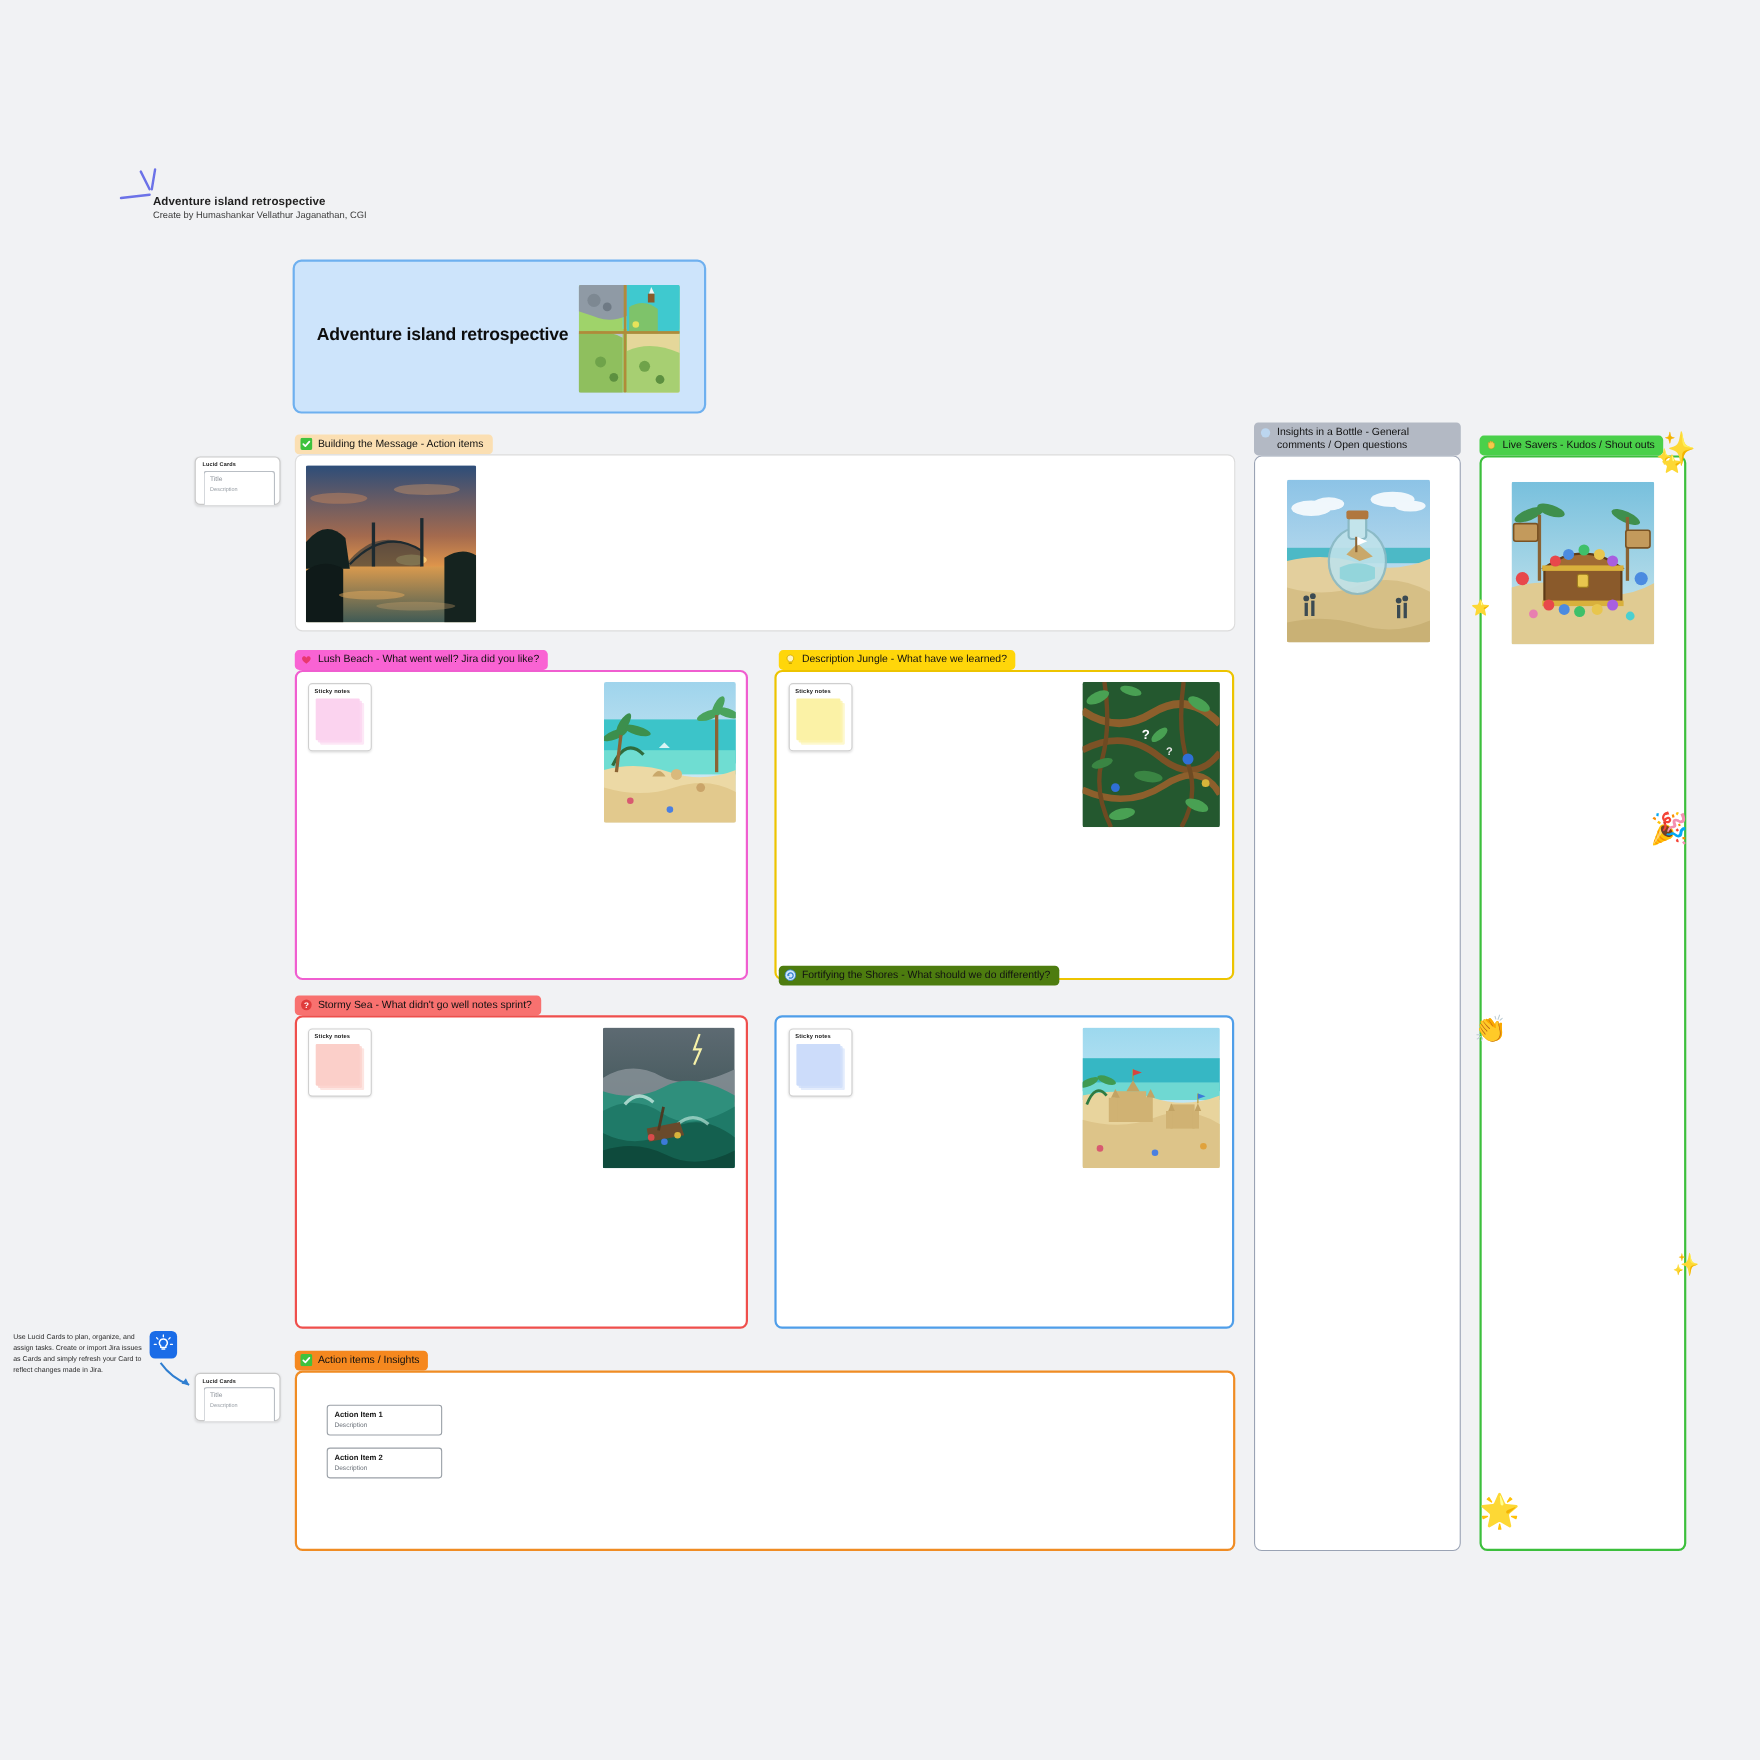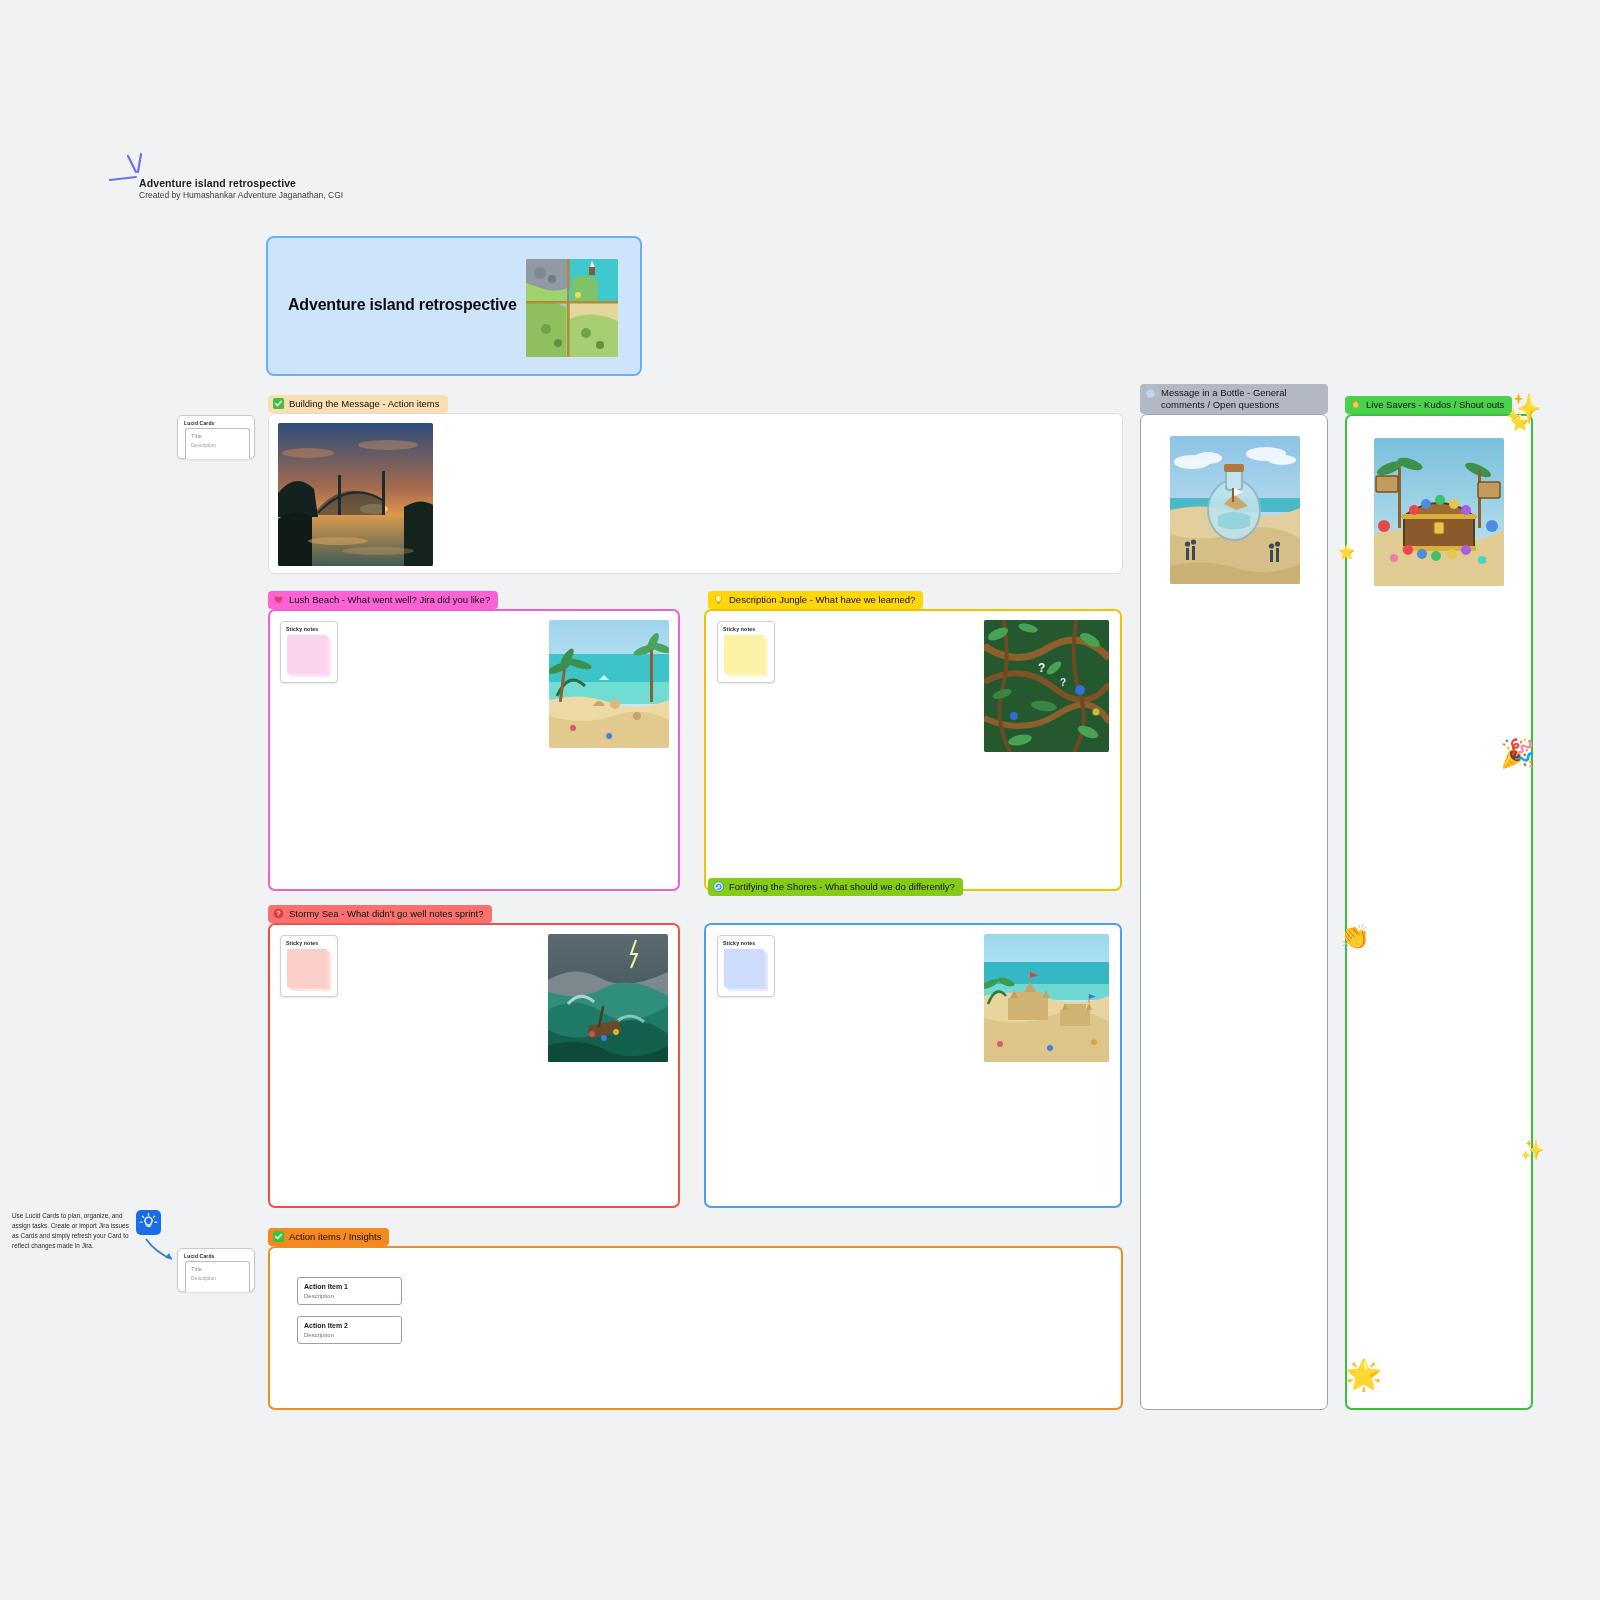--- a/index.html
+++ b/index.html
@@ -274,21 +274,21 @@
 </head>
 <body>
 
 <div class="doc-header">
   <svg class="doc-logo" viewBox="0 0 60 40">
     <line x1="2" y1="30" x2="28" y2="27" stroke="#6c72e8" stroke-width="2.2" stroke-linecap="round"></line>
     <line x1="20" y1="6" x2="28" y2="22" stroke="#6c72e8" stroke-width="2.2" stroke-linecap="round"></line>
     <line x1="33" y1="4" x2="30" y2="22" stroke="#6c72e8" stroke-width="2.2" stroke-linecap="round"></line>
   </svg>
   <div class="doc-title">Adventure island retrospective</div>
-  <div class="doc-sub">Created by Humashankar Adventure Jaganathan, CGI</div>
+  <div class="doc-sub">Create by Humashankar Vellathur Jaganathan, CGI</div>
 </div>
 
 <div class="title-card">
   <div class="title-card-text">Adventure island retrospective</div>
   <div class="title-card-img">
     <svg width="92" height="98" viewBox="0 0 92 98">
       <defs>
         <linearGradient id="sea1" x1="0" y1="0" x2="0" y2="1">
           <stop offset="0" stop-color="#3fc9cf"></stop>
             <stop offset="1" stop-color="#6fe0c8"></stop>
@@ -506,21 +506,21 @@
   <div class="sticky-widget" style="left:10px; top:10px;">
     <div class="sw-label">Sticky notes</div>
     <div class="sw-stack">
       <i style="background:#fbcfc9"></i>
         <i style="background:#fbcfc9"></i>
         <i style="background:#fbcfc9"></i>
     </div>
   </div>
 </div>
 
-<div class="tag" style="left:708px; top:878px; background:#84cc16;">
+<div class="tag" style="left:708px; top:878px; background:#4d7c0f;">
   <span class="ticon">
     <svg viewBox="0 0 12 12" width="11" height="11">
         <circle cx="6" cy="6" r="5.3" fill="#cfe6fb" stroke="#2f7ed0" stroke-width=".8"></circle>
         <path d="M3.6 6.4 a2.6 2.6 0 1 1 1.4 2.3" stroke="#2f7ed0" stroke-width="1.2" fill="none" stroke-linecap="round"></path>
         <path d="M3 5 l1 1.8 l1.8 -1" fill="#2f7ed0"></path>
       </svg>
   </span>
   <span>Fortifying the Shores - What should we do differently?</span>
 </div>
 <div class="panel" style="left:704px; top:923px; width:418px; height:285px; border:2px solid #4f9ee9;">
@@ -623,21 +623,21 @@
     <div class="lc-f2">Description</div>
   </div>
 </div>
 
 <div class="tag" style="left:1140px; top:384px; width:188px; white-space:normal; background:#b3b9c4; align-items:flex-start;">
   <span class="ticon" style="margin-top:1px;">
     <svg viewBox="0 0 12 12" width="11" height="11">
         <circle cx="6" cy="6" r="4.6" fill="#bcd6ef"></circle>
       </svg>
   </span>
-  <span>Message in a Bottle - General comments / Open questions</span>
+  <span>Insights in a Bottle - General comments / Open questions</span>
 </div>
 <div class="side-panel" style="left:1140px; top:414px; width:188px; height:996px; border:1px solid #9aa3b4;">
   <div class="panel-img" style="left:29px; top:21px; width:130px; height:148px;">
     <svg width="130" height="148" viewBox="0 0 130 148">
       <defs>
         <linearGradient id="skyM" x1="0" y1="0" x2="0" y2="1">
           <stop offset="0" stop-color="#8cc3e6"></stop>
             <stop offset="1" stop-color="#d9ecf3"></stop>
         </linearGradient>
       </defs>

